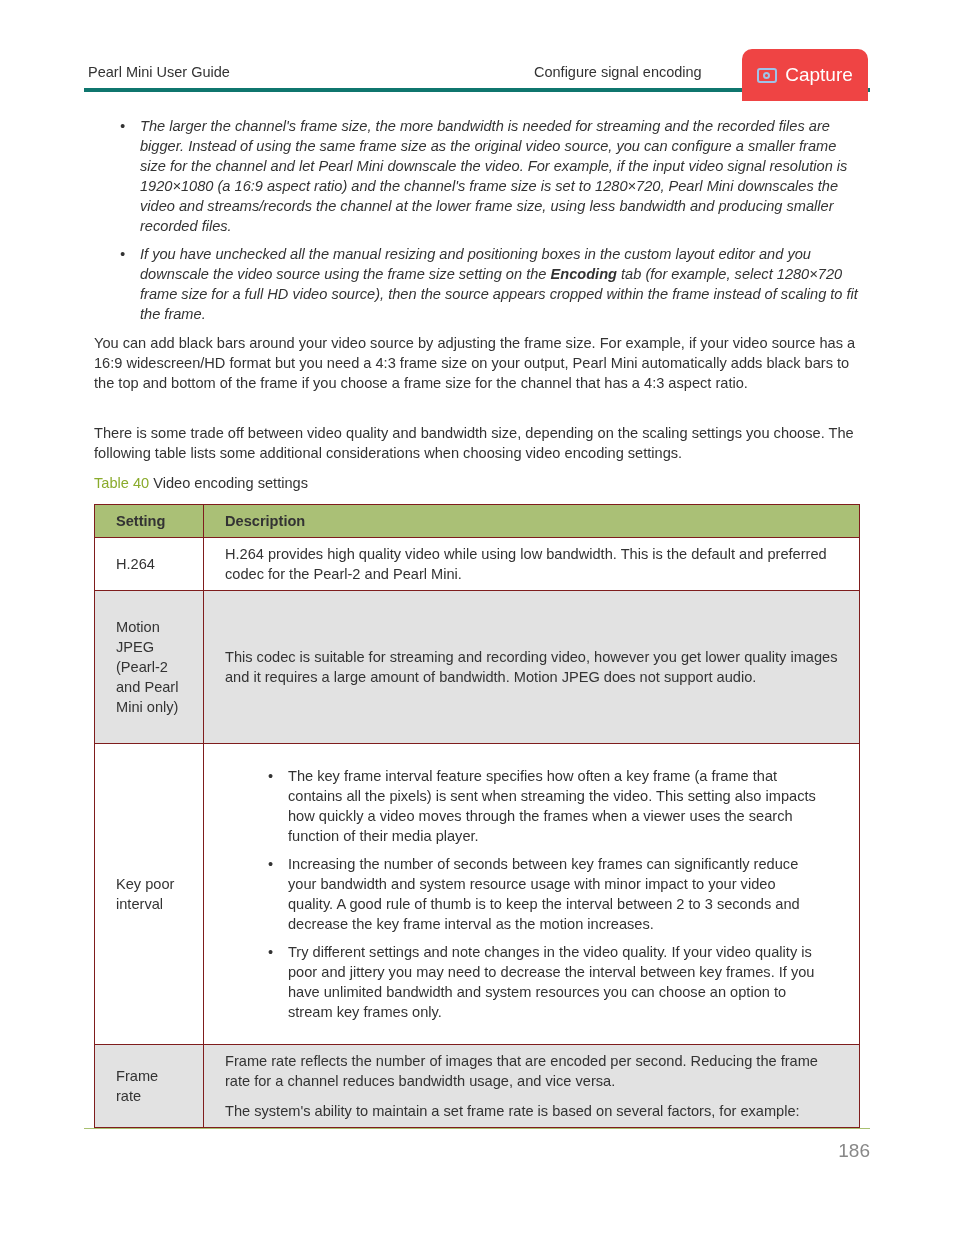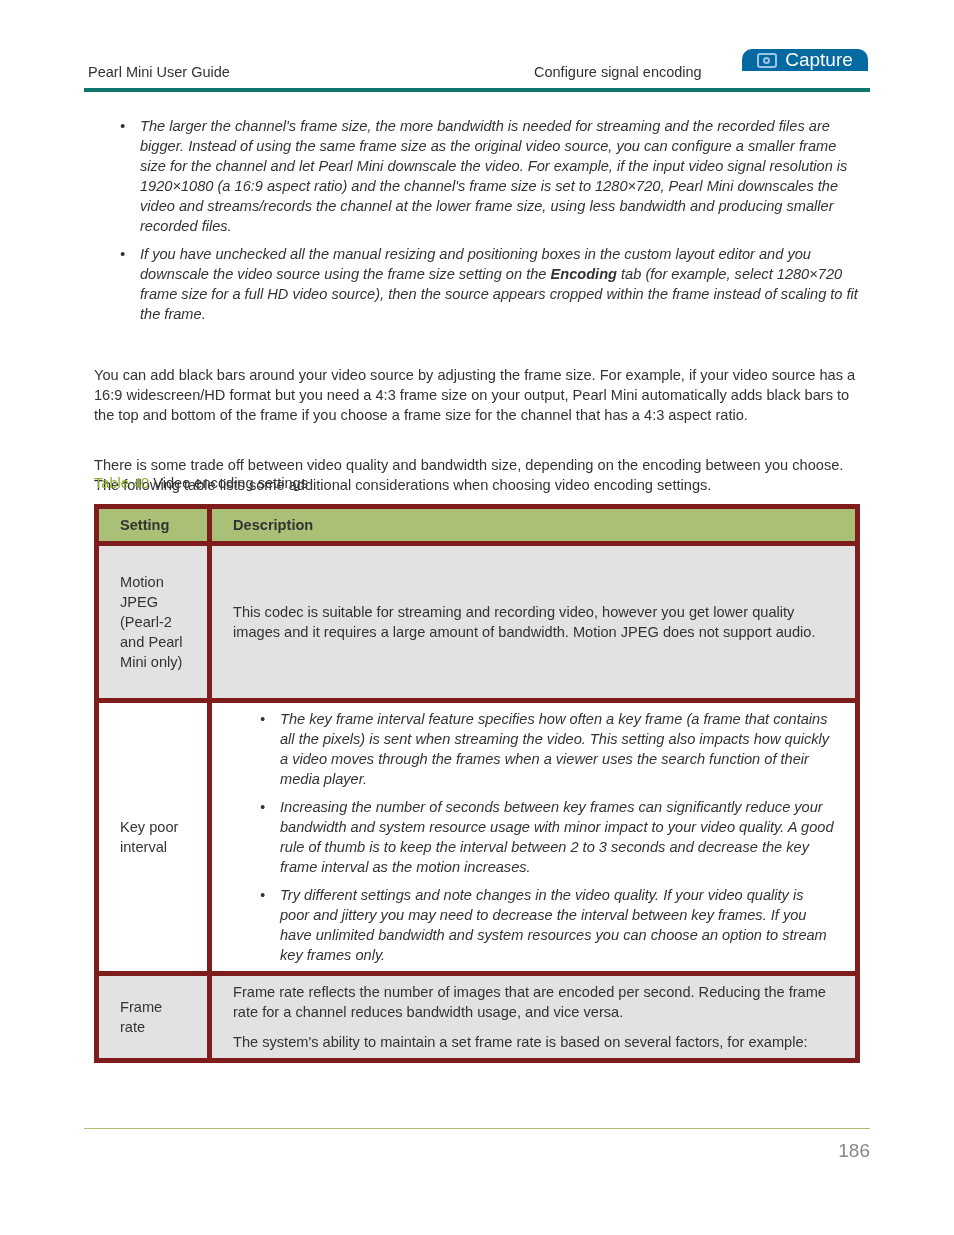--- a/index.html
+++ b/index.html
@@ -1,34 +1,34 @@
 <!DOCTYPE html>
 <html><head>
 <meta charset="utf-8">
 <style>
   html, body { margin:0; padding:0; background:#ffffff; }
   body { width:954px; height:1235px; position:relative; font-family:"Liberation Sans", sans-serif; color:#333333; overflow:hidden; }
   .header { position:absolute; left:84px; top:40px; width:786px; height:48px; border-bottom:4px solid #0f766e; }
   .hdr-left { position:absolute; left:4px; top:24px; font-size:14.5px; color:#333; }
   .hdr-right { position:absolute; left:450px; top:24px; font-size:14.5px; color:#333; }
-  .capture { position:absolute; left:658px; top:9px; width:126px; height:22px; background:#0369a1; border-radius:10px 10px 0 0; color:#fff; font-size:19px; display:flex; align-items:center; justify-content:center; gap:8px; }
+  .capture { position:absolute; left:658px; top:9px; width:126px; height:52px; background:#ef4444; border-radius:10px 10px 0 0; color:#fff; font-size:19px; display:flex; align-items:center; justify-content:center; gap:8px; }
   .cam { width:20px; height:15px; border:2px solid #9fc3e8; border-radius:3px; position:relative; box-sizing:border-box; }
   .cam:after { content:""; position:absolute; left:4px; top:2px; width:7px; height:7px; border:2px solid #9fc3e8; border-radius:50%; box-sizing:border-box; }
-  .p { position:absolute; font-size:14.6px; line-height:20px; color:#333;margin-top:32px; }
+  .p { position:absolute; font-size:14.6px; line-height:20px; color:#333; }
   ul.bl { position:absolute; margin:0; padding:0; list-style:none; font-size:14.6px; line-height:20px; color:#333; }
   ul.bl li { position:relative; padding-left:20px; margin-bottom:8px; }
   ul.bl li:before { content:"•"; position:absolute; left:0; top:0; }
   .caption { position:absolute; left:94px; top:475px; font-size:14.6px; font-weight:normal; color:#333; }
   .caption .num { color:#8aab2c; }
   table { position:absolute; left:94px; top:504px; width:766px; border-collapse:collapse; font-size:14.6px; line-height:20px; color:#333; }
-  td, th { border:5px solid #7f1d1d; padding:6px 21px; vertical-align:middle; text-align:left; }
+  td, th { border:1px solid #7f1d1d; padding:6px 21px; vertical-align:middle; text-align:left; }
   th { background:#aac076; font-weight:bold; height:20px; }
   td.set { width:66px; }
   tr.gray td { background:#e2e2e2;margin-left:32px; }
-  td ul { margin:0; padding:0 0 0 27px; list-style:none;font-style:italic; }
+  td ul { margin:16px; padding:0 0 0 27px; list-style:none; }
   td ul li { position:relative; padding-left:20px; margin-bottom:8px; }
   td ul li:last-child { margin-bottom:0; }
   td ul li:before { content:"•"; position:absolute; left:0; }
   td p { margin:0 0 10px 0; }
   td p:last-child { margin:0; }
   .footer-line { position:absolute; left:84px; top:1128px; width:786px; border-top:1px solid #a8c070; }
   .page-num { position:absolute; right:84px; top:1140px; font-size:19px; color:#888; }
 </style>
 </head>
 <body>
@@ -41,29 +41,33 @@
     <span>Capture</span>
   </div>
 </div>
 
 <ul class="bl" style="left:120px; top:116px; width:740px;font-style:italic;">
   <li>The larger the channel's frame size, the more bandwidth is needed for streaming and the recorded files are bigger. Instead of using the same frame size as the original video source, you can configure a smaller frame size for the channel and let Pearl Mini downscale the video. For example, if the input video signal resolution is 1920×1080 (a 16:9 aspect ratio) and the channel's frame size is set to 1280×720, Pearl Mini downscales the video and streams/records the channel at the lower frame size, using less bandwidth and producing smaller recorded files.</li>
   <li><span>If you have unchecked all the manual resizing and positioning boxes in the custom layout editor and you downscale the video source using the frame size setting on the </span><b>Encoding</b><span> tab (for example, select 1280×720 frame size for a full HD video source), then the source appears cropped within the frame instead of scaling to fit the frame.</span></li>
 </ul>
 
 <div class="p" style="left:94px; top:333px; width:766px;">You can add black bars around your video source by adjusting the frame size. For example, if your video source has a 16:9 widescreen/HD format but you need a 4:3 frame size on your output, Pearl Mini automatically adds black bars to the top and bottom of the frame if you choose a frame size for the channel that has a 4:3 aspect ratio.</div>
-<div class="p" style="left:94px; top:423px; width:766px;">There is some trade off between video quality and bandwidth size, depending on the encoding between you choose. The following table lists some additional considerations when choosing video encoding settings.</div>
+<div class="p" style="left:94px; top:423px; width:766px;">There is some trade off between video quality and bandwidth size, depending on the scaling settings you choose. The following table lists some additional considerations when choosing video encoding settings.</div>
 
 <div class="caption"><span class="num">Table 40</span> <span>Video encoding settings</span></div>
 
 <table>
   <tbody>
       <tr>
     <th>Setting</th>
     <th>Description</th>
+  </tr>
+  <tr>
+    <td class="set" style="height:40px;">H.264</td>
+    <td>H.264 provides high quality video while using low bandwidth. This is the default and preferred codec for the Pearl-2 and Pearl Mini.</td>
   </tr>
   <tr class="gray">
     <td class="set" style="height:140px;">Motion JPEG (Pearl-2 and Pearl Mini only)</td>
     <td>This codec is suitable for streaming and recording video, however you get lower quality images and it requires a large amount of bandwidth. Motion JPEG does not support audio.</td>
   </tr>
   <tr>
     <td class="set">Key poor interval</td>
     <td>
       <ul>
         <li>The key frame interval feature specifies how often a key frame (a frame that contains all the pixels) is sent when streaming the video. This setting also impacts how quickly a video moves through the frames when a viewer uses the search function of their media player.</li>

